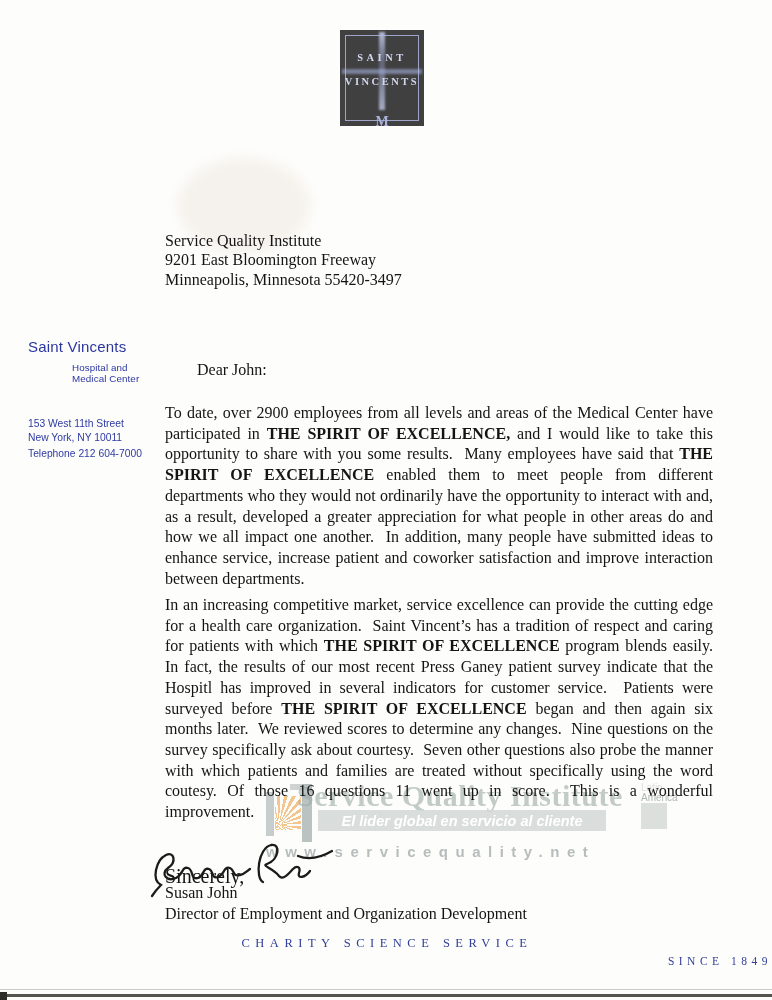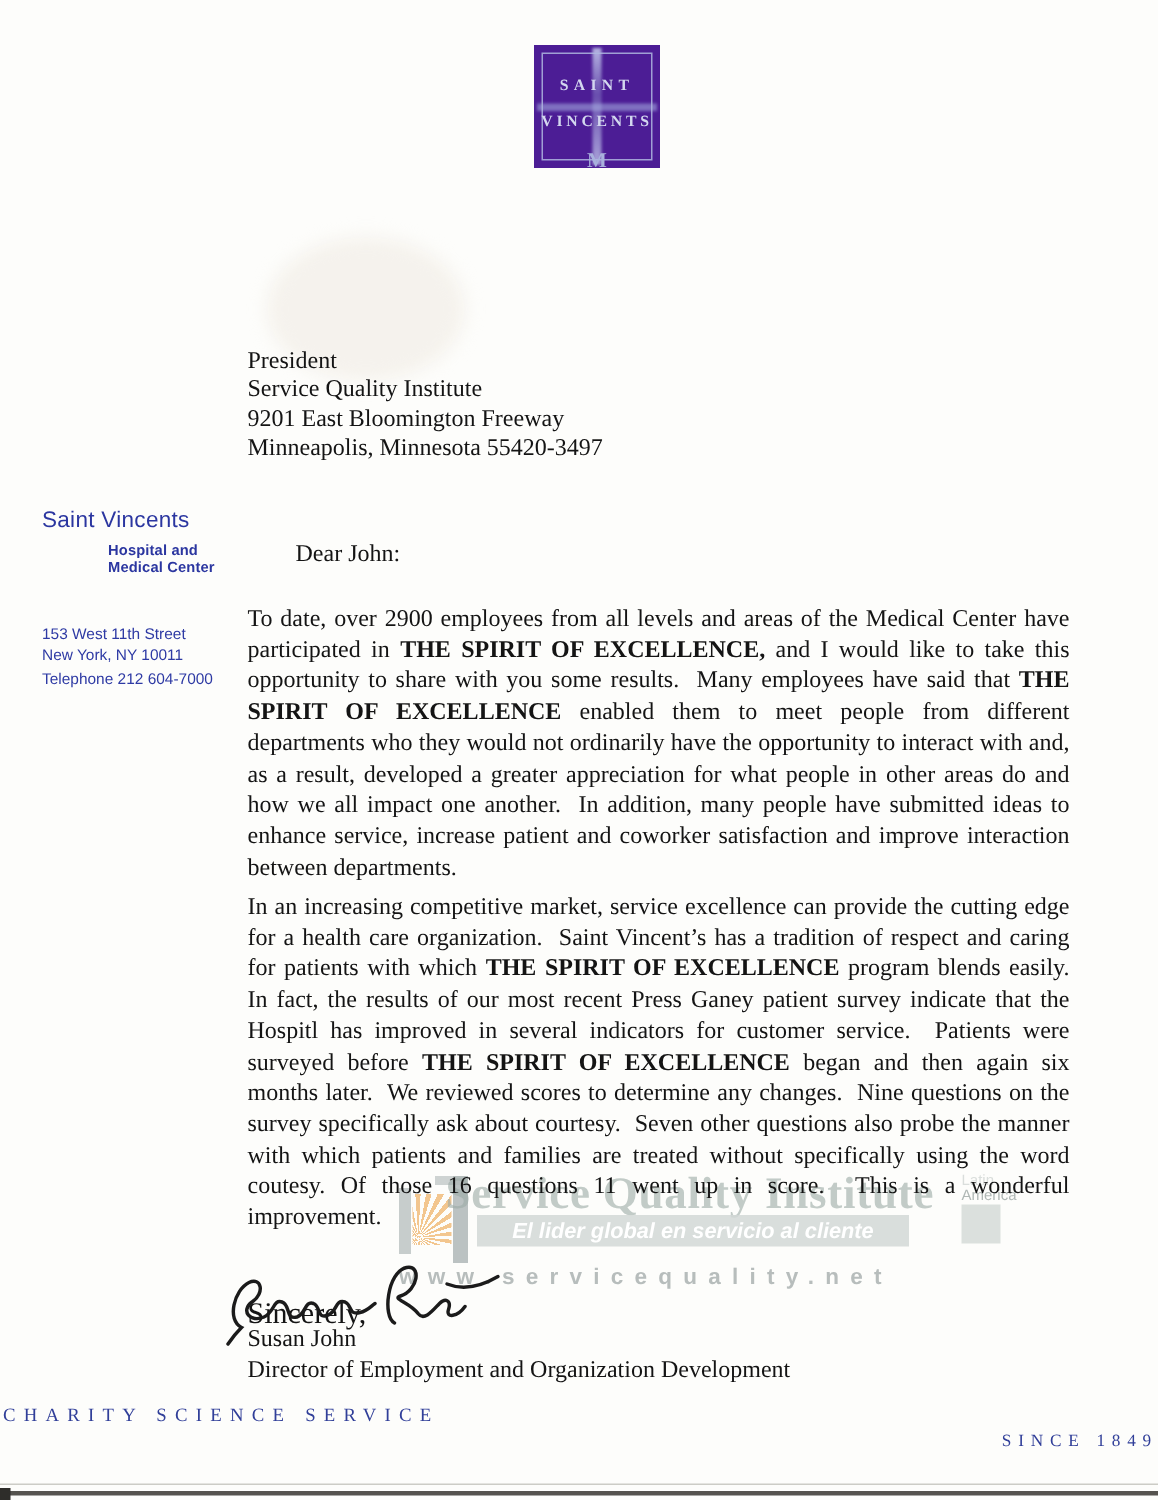--- a/index.html
+++ b/index.html
@@ -6,22 +6,22 @@
   body{
     width:772px;height:1000px;position:relative;overflow:hidden;
     background:#fdfdfb;
     font-family:"Liberation Serif", serif;
     color:#141414;
   }
   .abs{position:absolute;}
 
   
   .logo-box{
-    left:356px;top:30px;width:84px;height:82px;
-    background:#4c1d95;overflow:hidden;
+    left:340px;top:30px;width:84px;height:96px;
+    background:#404040;overflow:hidden;
   }
   .logo-inner-border{
     position:absolute;left:5px;top:5px;right:5px;bottom:5px;
     border:1.5px solid rgba(175,183,225,.85);
   }
   .logo-cross-v{
     position:absolute;left:39px;top:2px;width:6px;height:78px;
     background:linear-gradient(to bottom, rgba(200,207,240,.85), rgba(160,170,220,.35) 40%, rgba(200,207,240,.75));
     filter:blur(1px);
   }
@@ -42,21 +42,21 @@
 
   
   .smudge{
     left:178px;top:158px;width:132px;height:96px;border-radius:50%;
     background:rgba(241,237,229,.65);filter:blur(6px);
   }
 
   
   .sidebar{left:28px;top:338px;width:135px;font-family:"Liberation Sans",sans-serif;}
   .sb-name{color:#2b36a0;font-weight:400;font-size:15px;letter-spacing:.2px;}
-  .sb-subtitle{color:#2b36a0;font-weight:700;font-size:9.8px;margin-top:7px;letter-spacing:.1px;padding-left:44px;}
+  .sb-subtitle{color:#2b36a0;font-weight:400;font-size:9.8px;margin-top:7px;letter-spacing:.1px;padding-left:44px;}
   .sb-addr{color:#2e3aa4;font-size:10.3px;margin-top:33px;line-height:14px;font-weight:500;}
   .sb-phone{color:#2e3aa4;font-size:10.3px;margin-top:3px;font-weight:500;}
   .sb-affil{color:#4646aa;font-size:10.3px;margin-top:26px;line-height:14px;font-weight:500;}
   .sb-affil .indent{padding-left:15px;}
 
   
   .col{left:165px;width:548px;}
   .recipient{top:231px;font-size:16px;line-height:19.4px;}
   .salutation{top:361px;font-size:16px;margin-left:32px;}
   .para{font-size:16px;line-height:20.7px;text-align:justify;white-space:pre-wrap;}
@@ -102,21 +102,21 @@
   .door-pillar-l{position:absolute;left:0;top:8px;width:8px;height:44px;background:rgba(185,192,192,.8);}
   .door-pillar-r{position:absolute;right:2px;top:0;width:10px;height:58px;background:rgba(175,183,183,.85);}
   .door-lintel{position:absolute;right:2px;top:0;width:22px;height:6px;background:rgba(185,192,192,.7);}
   .door-sun{
     position:absolute;left:9px;top:12px;width:26px;height:34px;
     background:repeating-conic-gradient(from 230deg at 15% 85%, rgba(242,195,137,.95) 0 7deg, rgba(255,255,255,0) 7deg 14deg);
   }
 
   
   .footer-motto{
-    left:2px;right:0;top:936px;
+    left:2px;right:0;top:936px;text-align:center;
     color:#313f99;font-size:12.5px;letter-spacing:5.5px;font-weight:500;
   }
   .footer-since{
     left:0;right:0;top:955px;text-align:right;
     color:#313f99;font-size:11.5px;letter-spacing:4.5px;font-weight:400;
   }
 
   
   .edge-gray{left:0;top:989px;width:772px;height:1px;background:#ccccc6;}
   .edge-dark{left:0;top:994px;width:772px;height:2.5px;background:#55534e;}
@@ -140,21 +140,20 @@
   <div class="sb-name">Saint Vincents</div>
   <div class="sb-subtitle">Hospital and Medical Center</div>
   <div class="sb-addr">
     <div>153 West 11th Street</div>
     <div>New York, NY 10011</div>
   </div>
   <div class="sb-phone">Telephone 212 604-7000</div>
 </div>
 
 <div class="abs col recipient text-layer">
-  <div>President</div>
   <div>Service Quality Institute</div>
   <div>9201 East Bloomington Freeway</div>
   <div>Minneapolis, Minnesota 55420-3497</div>
 </div>
 
 <div class="abs col salutation text-layer">Dear John:</div>
 
 <div class="abs col para para1 text-layer"><span>To date, over 2900 employees from all levels and areas of the Medical Center have participated in </span><span class="b">THE SPIRIT OF EXCELLENCE,</span><span> and I would like to take this opportunity to share with you some results.  Many employees have said that </span><span class="b">THE SPIRIT OF EXCELLENCE</span><span> enabled them to meet people from different departments who they would not ordinarily have the opportunity to interact with and, as a result, developed a greater appreciation for what people in other areas do and how we all impact one another.  In addition, many people have submitted ideas to enhance service, increase patient and coworker satisfaction and improve interaction between departments.</span></div>
 <div class="abs col para para2 text-layer"><span>In an increasing competitive market, service excellence can provide the cutting edge for a health care organization.  Saint Vincent’s has a tradition of respect and caring for patients with which </span><span class="b">THE SPIRIT OF EXCELLENCE</span><span> program blends easily. In fact, the results of our most recent Press Ganey patient survey indicate that the Hospitl has improved in several indicators for customer service.  Patients were surveyed before </span><span class="b">THE SPIRIT OF EXCELLENCE</span><span> began and then again six months later.  We reviewed scores to determine any changes.  Nine questions on the survey specifically ask about courtesy.  Seven other questions also probe the manner with which patients and families are treated without specifically using the word coutesy. Of those 16 questions 11 went up in score.  This is a wonderful improvement.</span></div>
 

